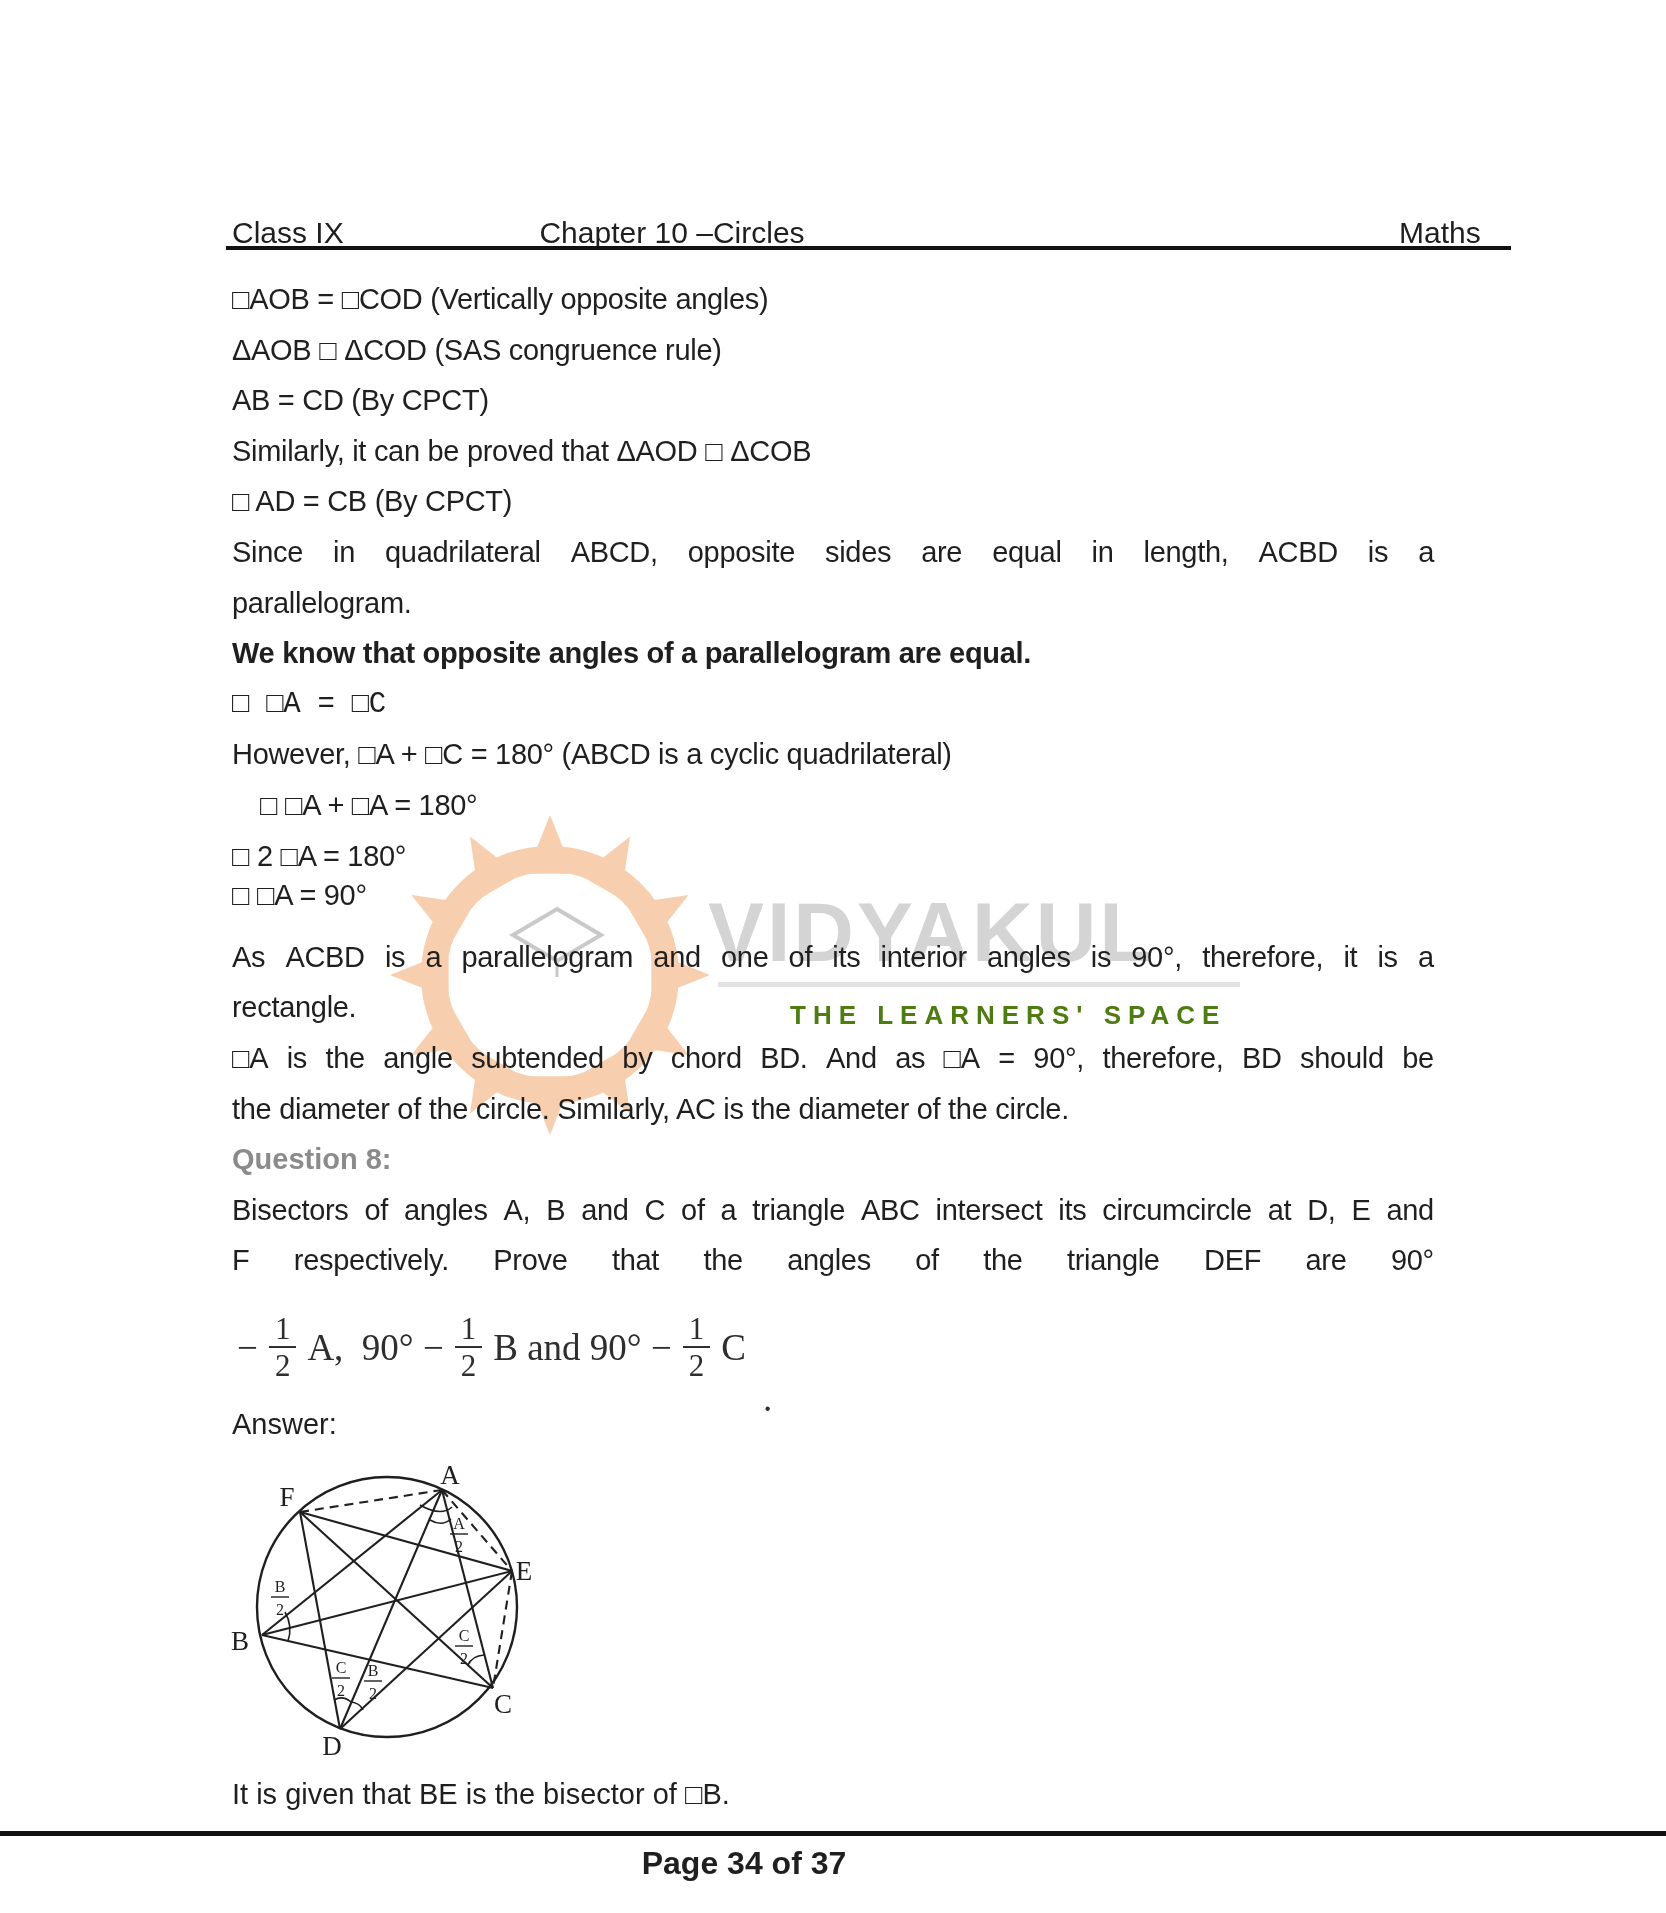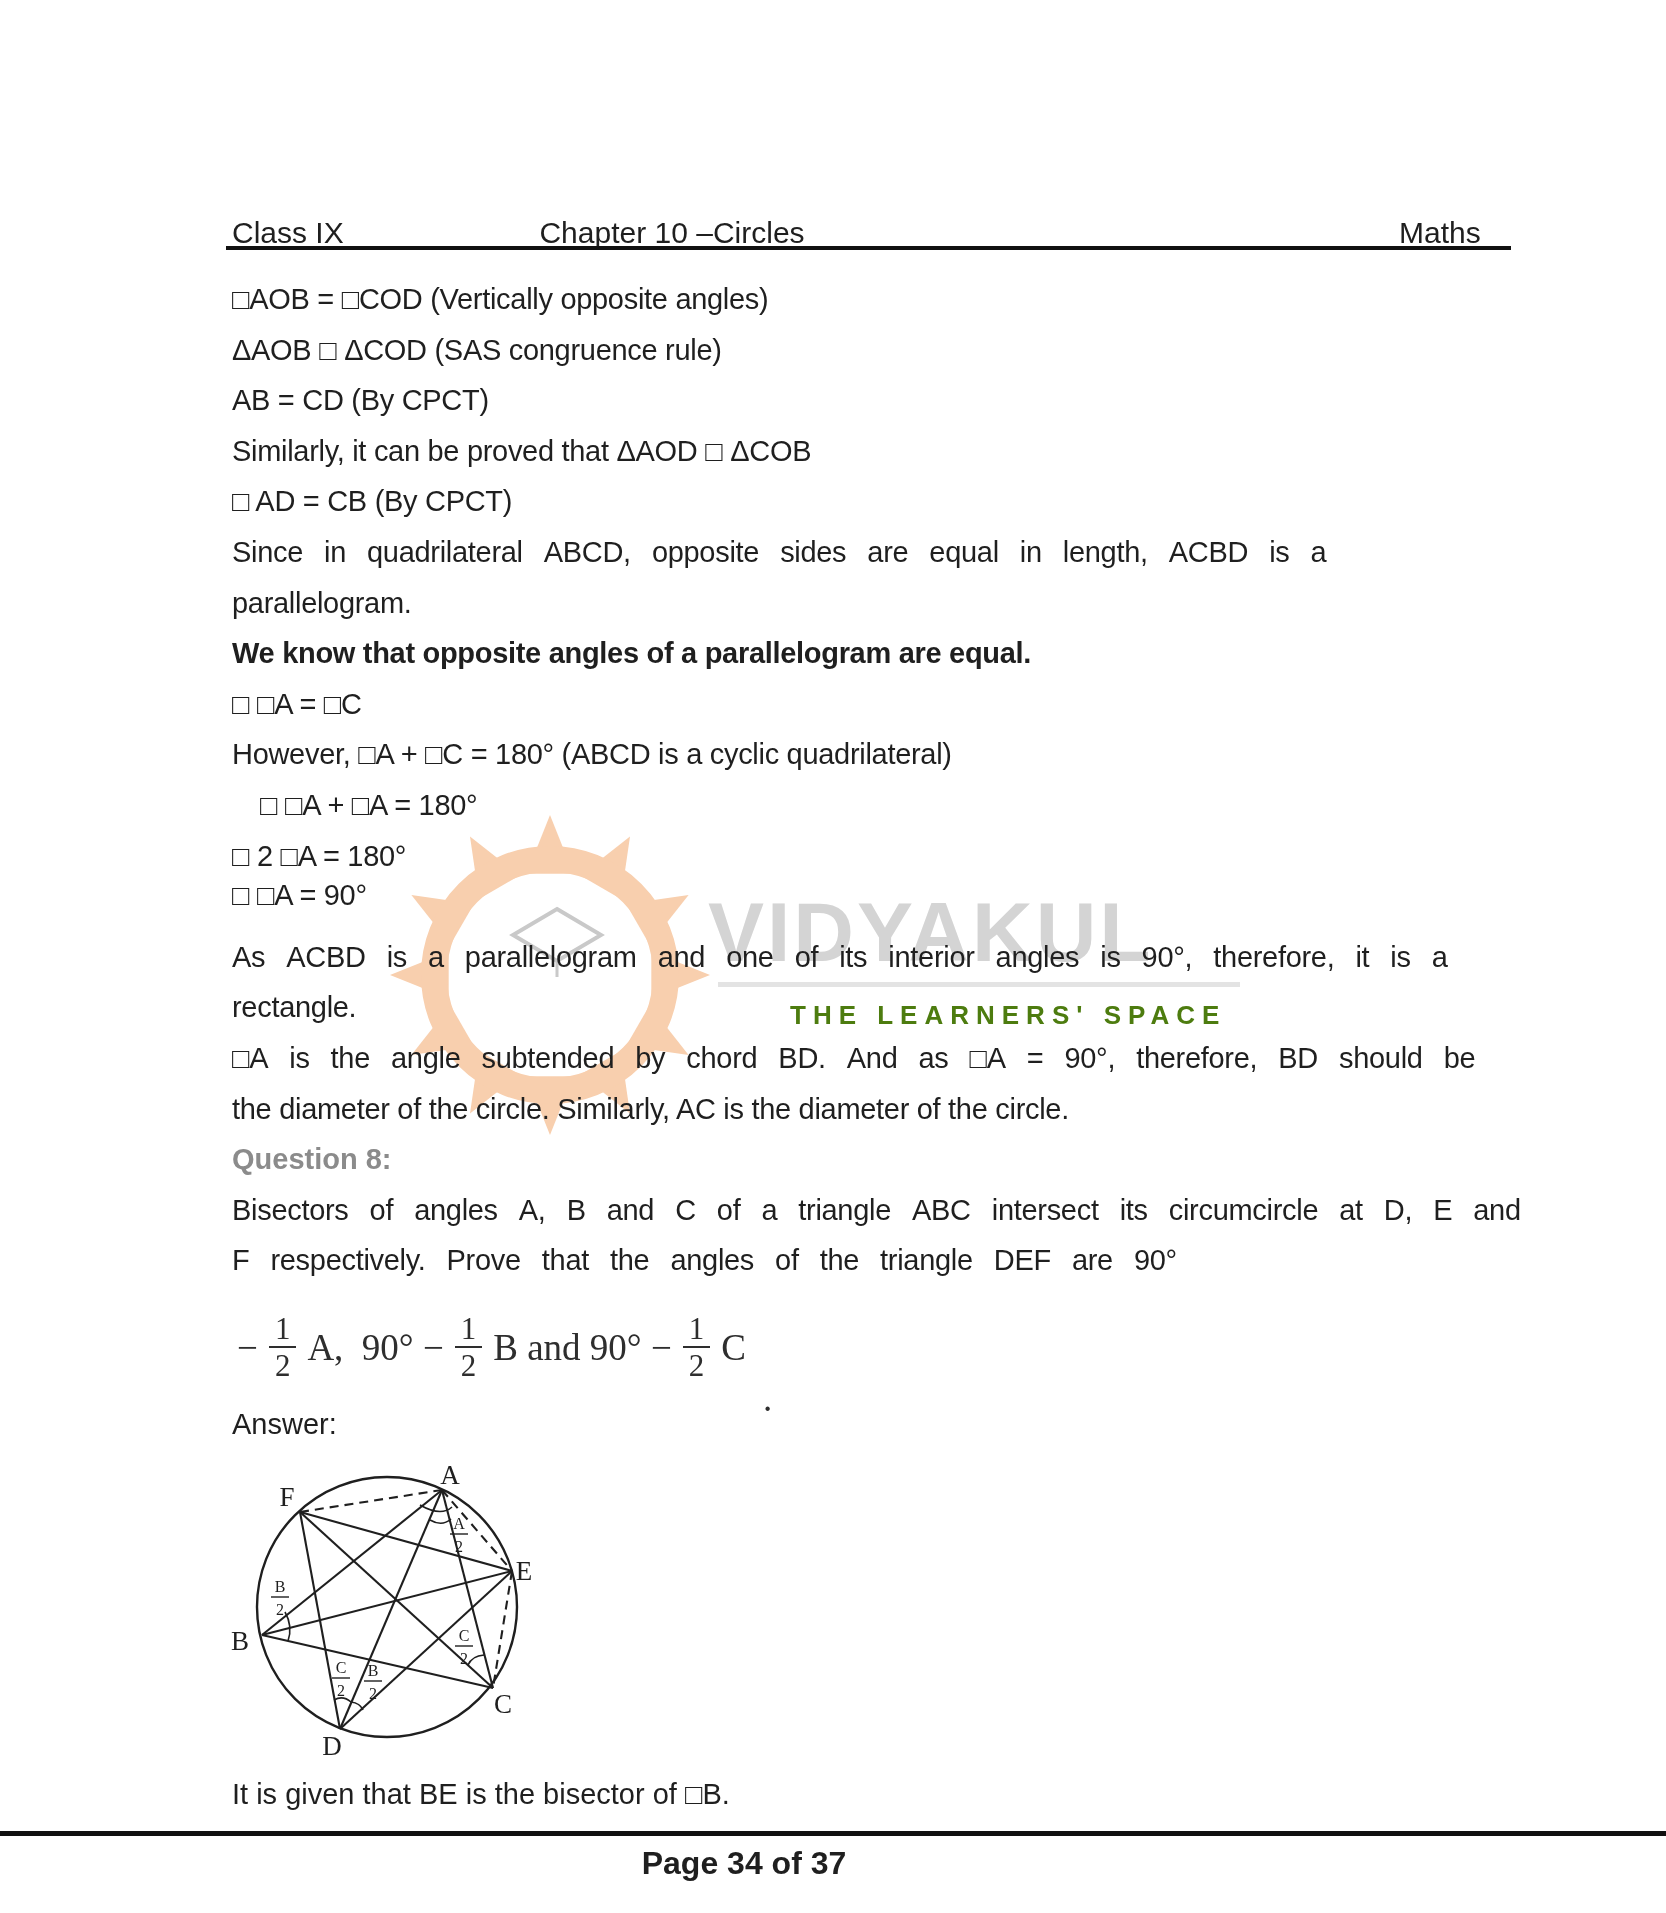--- a/index.html
+++ b/index.html
@@ -5,21 +5,21 @@
   html,body{margin:0;padding:0;background:#ffffff;}
   .page{position:relative;width:1666px;height:1913px;background:#fff;overflow:hidden;
         font-family:"Liberation Sans",sans-serif;color:var(--c-text,#1f1f1f);}
   .abs{position:absolute;}
   
   .htext{position:absolute;top:216px;font-size:30px;color:var(--c-text,#1f1f1f);}
   .hrule{position:absolute;left:226px;top:246px;width:1285px;height:4px;background:var(--c-rule,#111);}
   
   .line{position:absolute;left:232px;width:1202px;font-size:29px;letter-spacing:-0.3px;
         white-space:nowrap;color:var(--c-text,#1f1f1f);}
-  .line.justify{display:flex;white-space:normal;gap:21px;}
+  .line.justify{display:flex;justify-content:space-between;white-space:normal;}
   .line.justify span{white-space:nowrap;}
   .line.question{color:var(--c-question,#8b8b8b);font-weight:bold;letter-spacing:0;}
   
   .wm-title{position:absolute;left:708px;top:884px;font-size:84px;font-weight:bold;
             letter-spacing:3px;color:var(--c-wm,#d4d4d4);}
   .wm-underline{position:absolute;left:718px;top:982px;width:522px;height:5px;background:#e3e3e3;}
   .wm-sub{position:absolute;left:790px;top:1000px;font-size:26px;font-weight:bold;
           letter-spacing:7px;color:#4d7c0f;}
   
   .formula{position:absolute;left:232px;top:1298px;height:98px;display:flex;align-items:center;
@@ -91,21 +91,21 @@
         <span>are</span>
         <span>equal</span>
         <span>in</span>
         <span>length,</span>
         <span>ACBD</span>
         <span>is</span>
         <span>a</span>
       </div>
       <div class="line" style="top: 586.6px;">parallelogram.</div>
       <div class="line" style="top: 637.2px; font-weight: bold;">We know that opposite angles of a parallelogram are equal.</div>
-      <div class="line" style="top: 687.8px;">□ □A = □C</div>
+      <div class="line" style="top: 687.8px; font-family: Liberation Mono, monospace;">□ □A = □C</div>
       <div class="line" style="top: 738.4px;">However, □A + □C = 180° (ABCD is a cyclic quadrilateral)</div>
       <div class="line" style="top: 789px; padding-left: 28px;">□ □A + □A = 180°</div>
       <div class="line" style="top: 839.6px;">□ 2 □A = 180°</div>
       <div class="line" style="top: 879px;">□ □A = 90°</div>
       <div class="line justify" style="top: 940.8px;">
         <span>As</span>
         <span>ACBD</span>
         <span>is</span>
         <span>a</span>
         <span>parallelogram</span>

